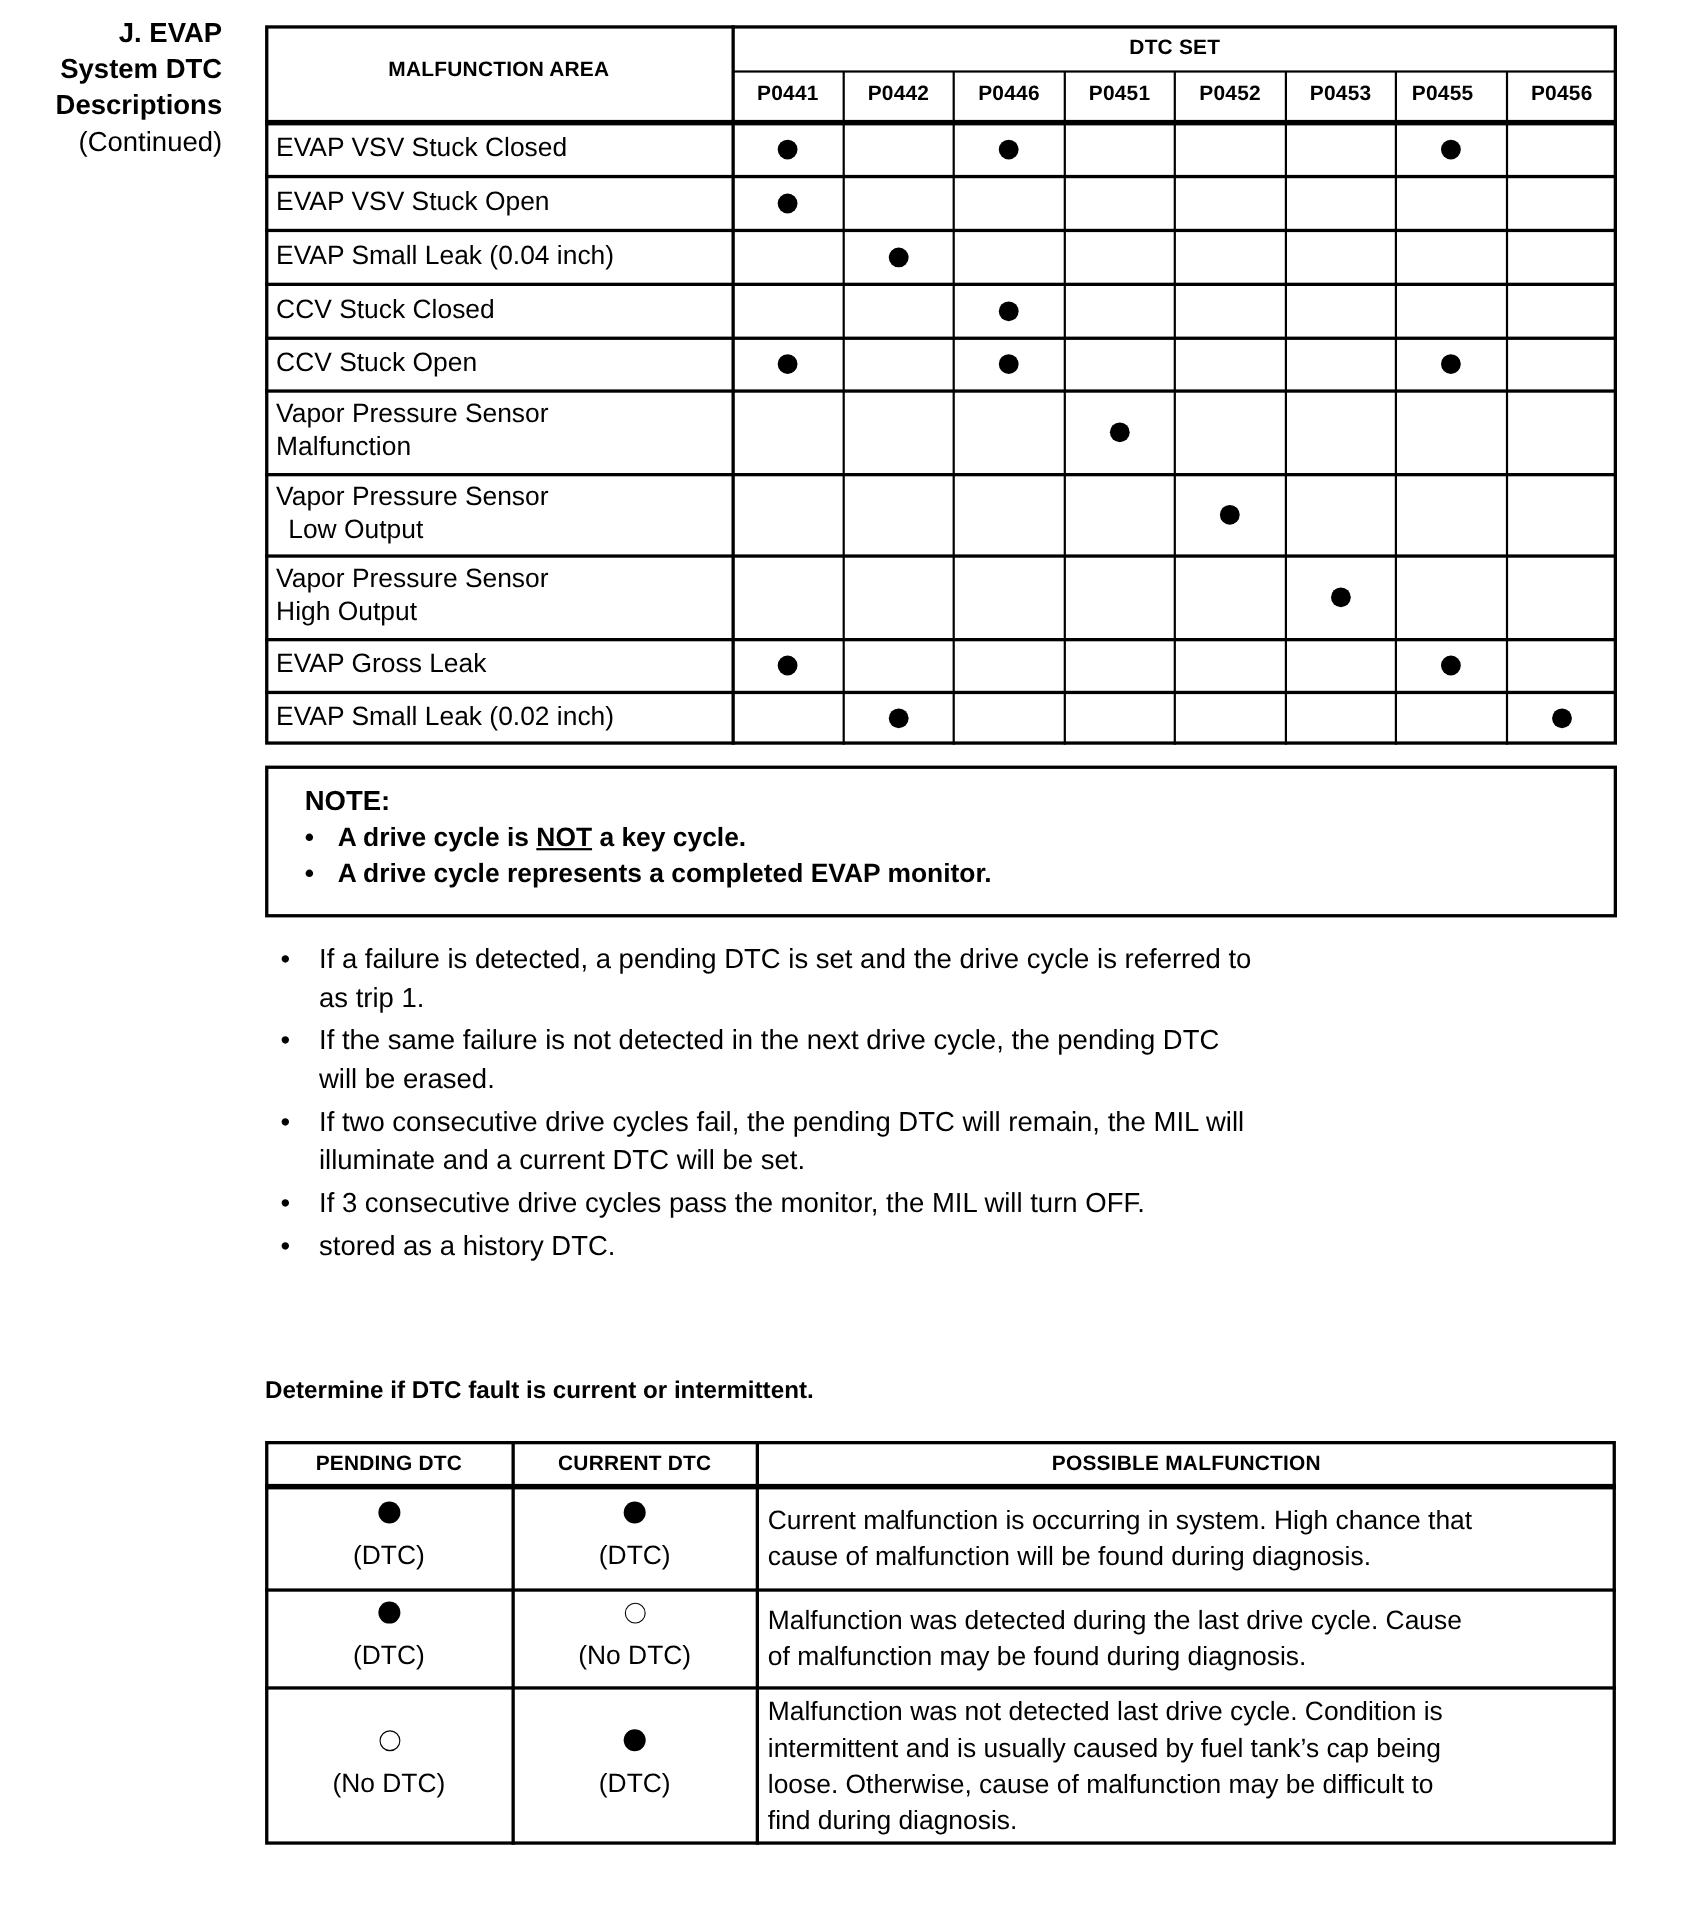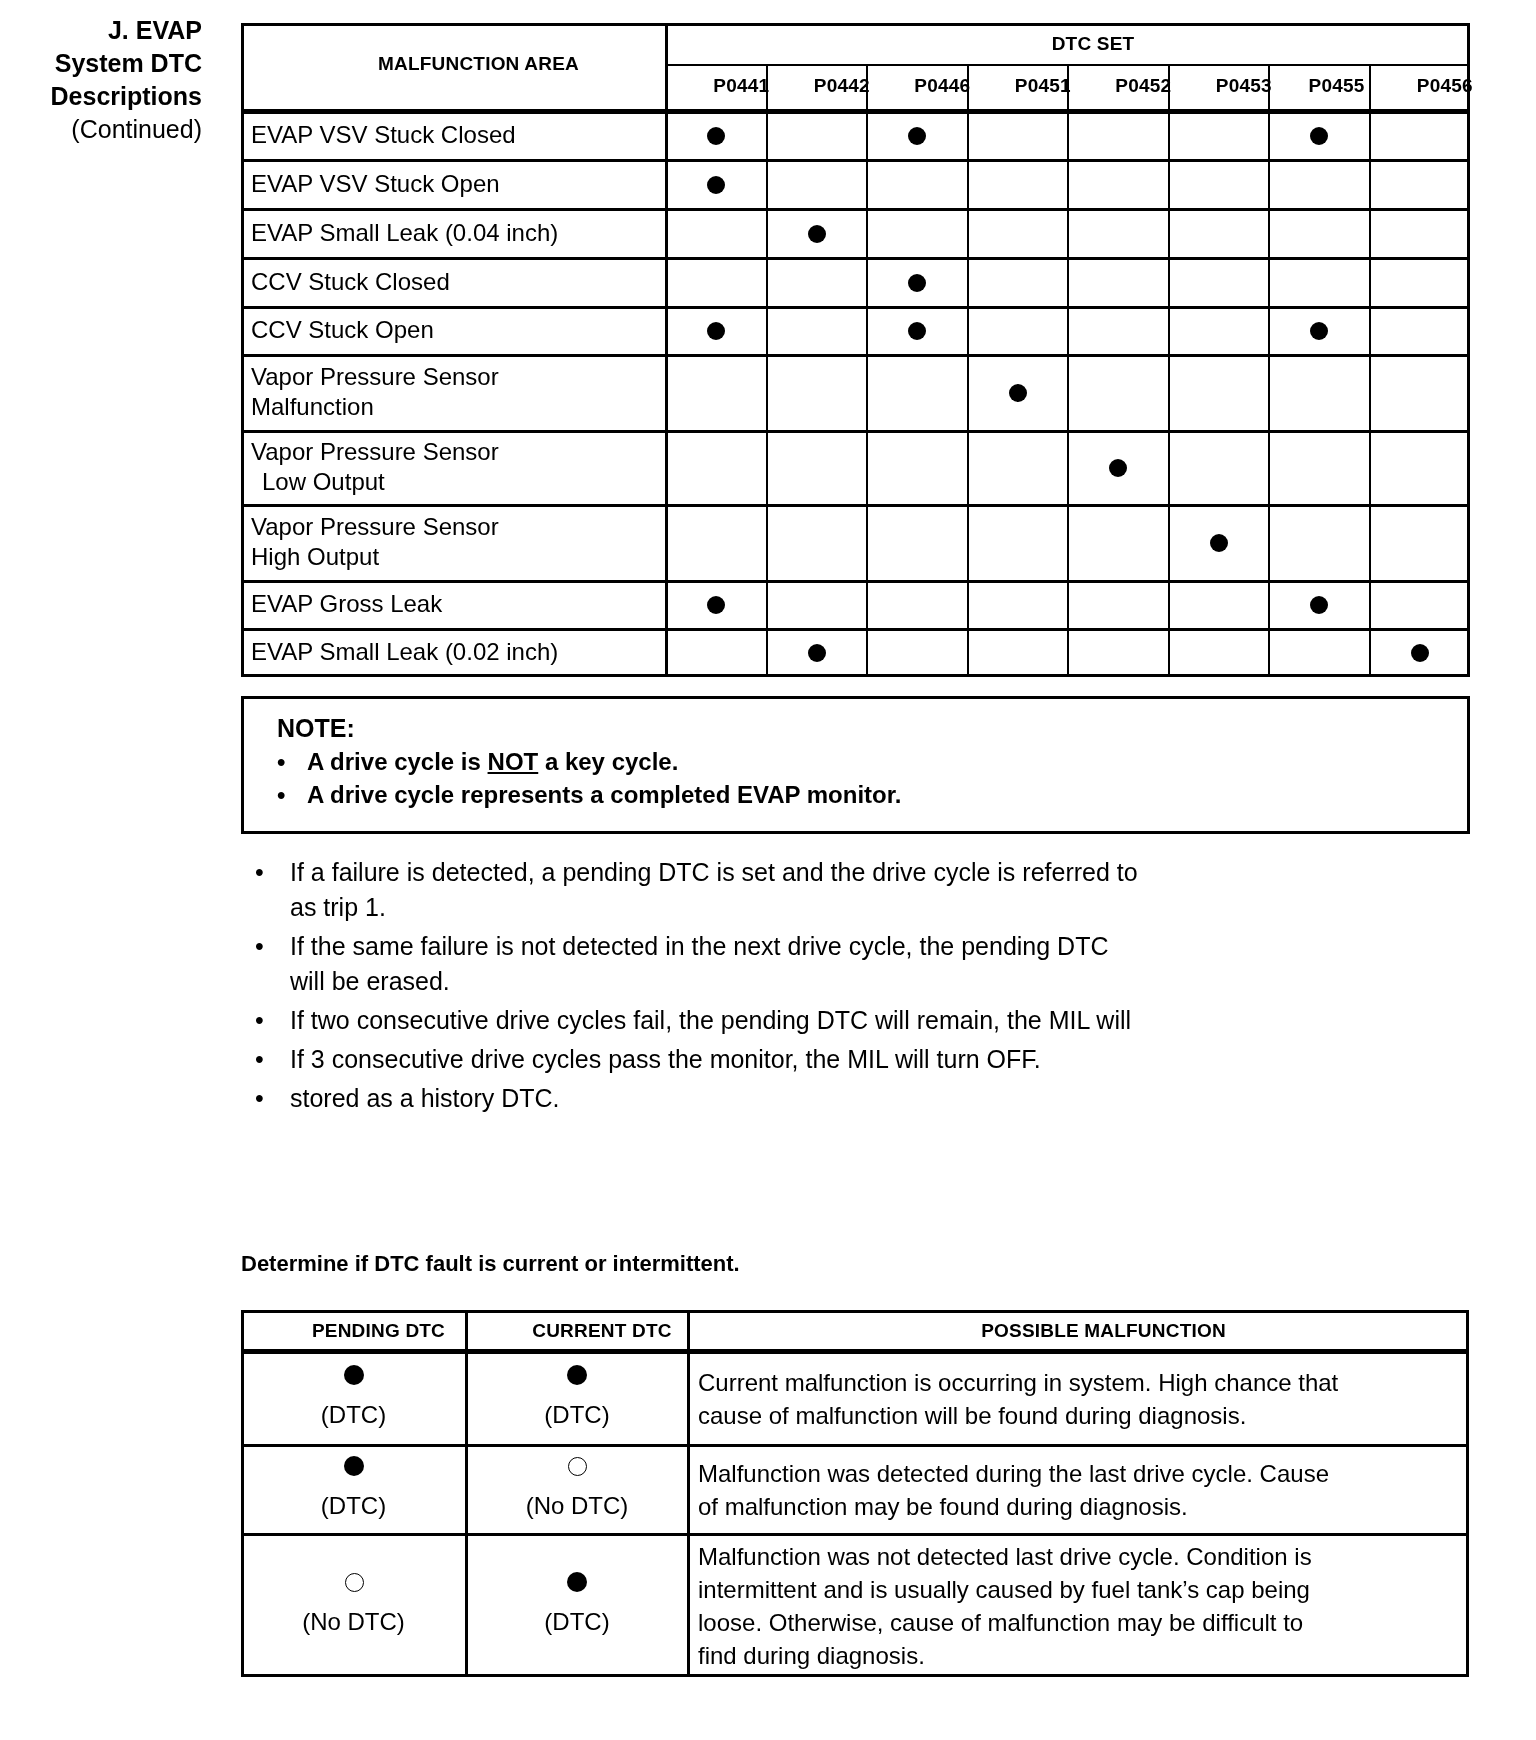--- a/index.html
+++ b/index.html
@@ -10,21 +10,21 @@
   
   .side-title { left: 0; top: 14px; width: 202px; text-align: right; font-size: 25px; line-height: 33px; }
   .side-title .b { font-weight: bold; display: block; }
   .side-title .n { font-weight: normal; display: block; }
 
   
   .t1 { left: 241px; top: 23px; width: 1229px; height: 654px; }
   .t1 .outer { position: absolute; left: 0; top: 0; right: 0; bottom: 0; border: 3px solid #000; box-sizing: border-box; }
   .hline, .vline { position: absolute; background: #000; }
   .t1 .cellText { position: absolute; font-size: 24px; line-height: 32px; white-space: nowrap; }
-  .hdr { position: absolute; font-weight: bold; font-size: 19px; text-align: center; white-space: nowrap; letter-spacing: 0.2px; padding-left: 25px; }
+  .hdr { position: absolute; font-weight: bold; font-size: 19px; text-align: center; white-space: nowrap; letter-spacing: 0.2px; }
   .dot { position: absolute; width: 18px; height: 18px; border-radius: 50%; background: #000; }
   .odot { position: absolute; width: 17px; height: 17px; border-radius: 50%; border: 1.5px solid #000; background: #fff; box-sizing: border-box; }
 
   
   .note { left: 241px; top: 696px; width: 1229px; height: 138px; border: 3px solid #000; box-sizing: border-box; }
   .note .title { position: absolute; left: 33px; top: 14px; font-weight: bold; font-size: 25px; line-height: 30px; }
   .note .item { position: absolute; left: 33px; font-weight: bold; font-size: 24px; line-height: 30px; white-space: nowrap; }
   .note .item .bul { display: inline-block; width: 30px; }
   .u { text-decoration: underline; }
 
@@ -131,20 +131,21 @@
       <div>as trip 1.</div>
     </div>
     <div class="li">
       <div class="bul">•</div>
       <div>If the same failure is not detected in the next drive cycle, the pending DTC</div>
       <div>will be erased.</div>
     </div>
     <div class="li">
       <div class="bul">•</div>
       <div>If two consecutive drive cycles fail, the pending DTC will remain, the MIL will</div>
+      <div>illuminate and a current DTC will be set.</div>
     </div>
     <div class="li">
       <div class="bul">•</div>
       <div>If 3 consecutive drive cycles pass the monitor, the MIL will turn OFF.</div>
     </div>
     <div class="li">
       <div class="bul">•</div>
       <div>stored as a history DTC.</div>
     </div>
   </div>

